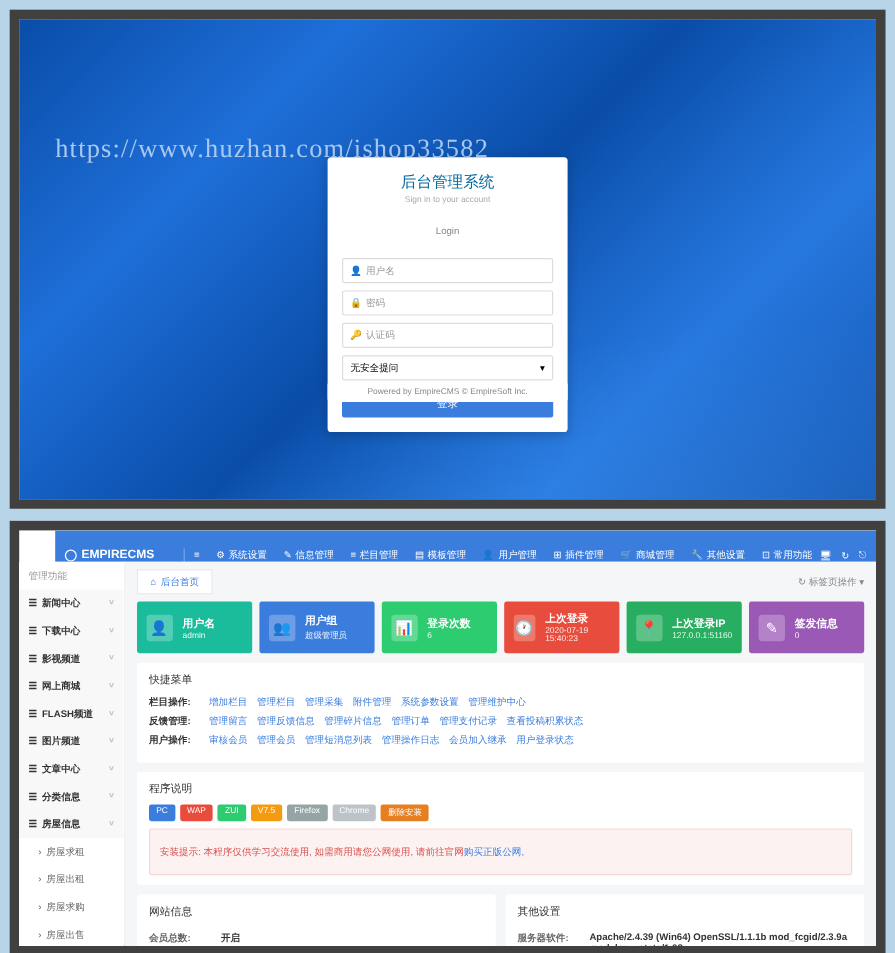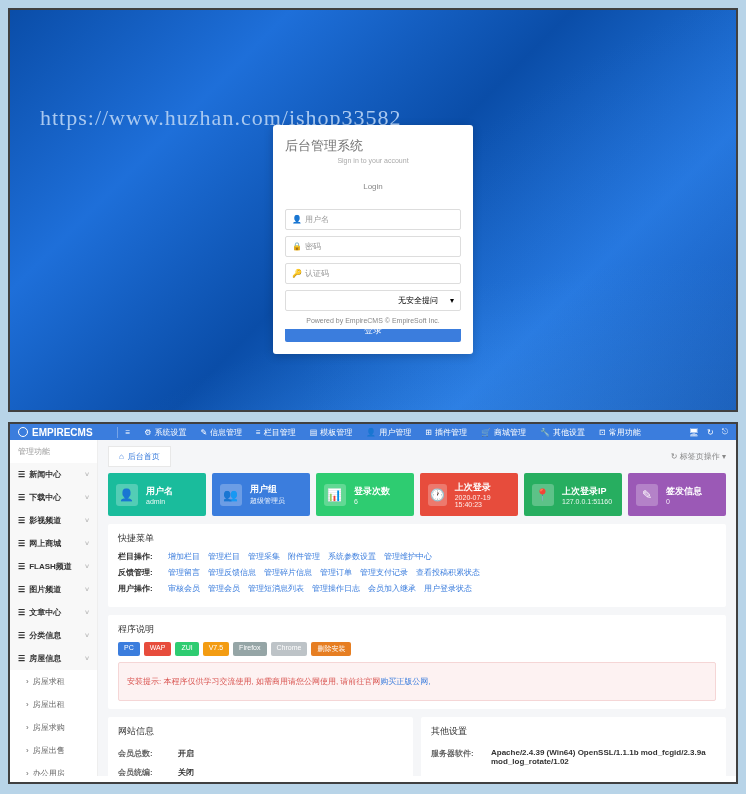--- a/index.html
+++ b/index.html
@@ -1,35 +1,35 @@
 <!DOCTYPE html>
 <html><head>
 <meta charset="utf-8">
 <style>
 * { margin: 0; padding: 0; box-sizing: border-box; font-family: -apple-system, "Microsoft YaHei", sans-serif; }
 body { background: #b8d4e8; padding: 8px; }
-.frame { border: 2px solid #404040; background: #fff; margin-bottom: 10px; }
+.frame { border: 8px solid #404040; background: #fff; margin-bottom: 10px; }
 
 
 .login-bg { background: linear-gradient(135deg, #0a4da8 0%, #1e6fd9 25%, #0a4da8 50%, #2478e0 75%, #0a4da8 100%); position: relative; height: 400px; overflow: hidden; }
 .login-bg::before { content: ""; position: absolute; width: 200%; height: 200%; background: radial-gradient(ellipse at 30% 60%, rgba(100,180,255,0.3) 0%, transparent 40%), radial-gradient(ellipse at 70% 40%, rgba(50,120,220,0.4) 0%, transparent 50%); transform: rotate(-15deg); }
 .watermark { position: absolute; top: 95px; left: 30px; color: #a8c8f0; font-size: 22px; font-family: "SimSun", serif; letter-spacing: 1px; z-index: 5; }
 .login-card { position: absolute; top: 115px; left: 50%; transform: translateX(-50%); width: 200px; background: #fff; border-radius: 3px; padding: 12px; z-index: 10; box-shadow: 0 2px 10px rgba(0,0,0,0.2); }
-.login-title { text-align: left; font-size: 13px; color: #737373; }
+.login-title { text-align: center; font-size: 13px; color: #0369a1; }
 .login-sub { text-align: center; font-size: 7px; color: #aaa; margin-top: 2px; }
 .login-label { text-align: center; font-size: 8px; color: #888; margin: 18px 0; }
 .login-input { display: flex; align-items: center; border: 1px solid #ddd; border-radius: 2px; padding: 4px 6px; margin-bottom: 6px; font-size: 8px; color: #999; }
 .login-input .ic { margin-right: 5px; width: 8px; }
-.login-select { border: 1px solid #ddd; border-radius: 2px; padding: 4px 6px; font-size: 8px; display: flex; justify-content: flex-end; align-items: center; margin-bottom: 8px; gap: 12px; }
+.login-select { border: 1px solid #ddd; border-radius: 2px; padding: 4px 6px; font-size: 8px; display: flex; justify-content: space-between; align-items: center; margin-bottom: 8px; gap: 12px; }
 .login-btn { background: #3b7ddd; color: #fff; text-align: center; padding: 5px; font-size: 9px; border-radius: 2px; cursor: pointer; }
 .login-footer { position: absolute; top: 302px; left: 50%; transform: translateX(-50%); width: 200px; background: #fff; border-radius: 3px; padding: 5px; text-align: center; font-size: 7px; color: #888; z-index: 10; }
 
 
 .dash { height: 362px; overflow: hidden; font-size: 8px; }
-.topbar { background: #3b7ddd; color: #fff; display: flex; align-items: center; height: 16px; padding: 0 8px; }
+.topbar { background: #3b7ddd; color: #fff; display: flex; align-items: flex-end; height: 26px; padding: 0 8px; margin-left: 30px; }
 .brand { font-weight: bold; font-size: 10px; display: flex; align-items: center; gap: 4px; }
 .brand-ic { width: 10px; height: 10px; border: 1.5px solid #fff; border-radius: 50%; position: relative; }
 .topmenu { display: flex; margin-left: 20px; gap: 2px; flex: 1; }
 .topmenu-item { padding: 0 6px; display: flex; align-items: center; gap: 3px; cursor: pointer; font-size: 8px; }
 .topmenu-item.sep { border-left: 1px solid rgba(255,255,255,0.3); padding-left: 8px; margin-left: 4px; }
 .topicons { display: flex; gap: 8px; align-items: center; }
 .topicons span { cursor: pointer; }
 
 .dash-body { display: flex; height: 336px; }
 .sidebar { width: 88px; background: #fff; border-right: 1px solid #eee; overflow-y: auto; }

